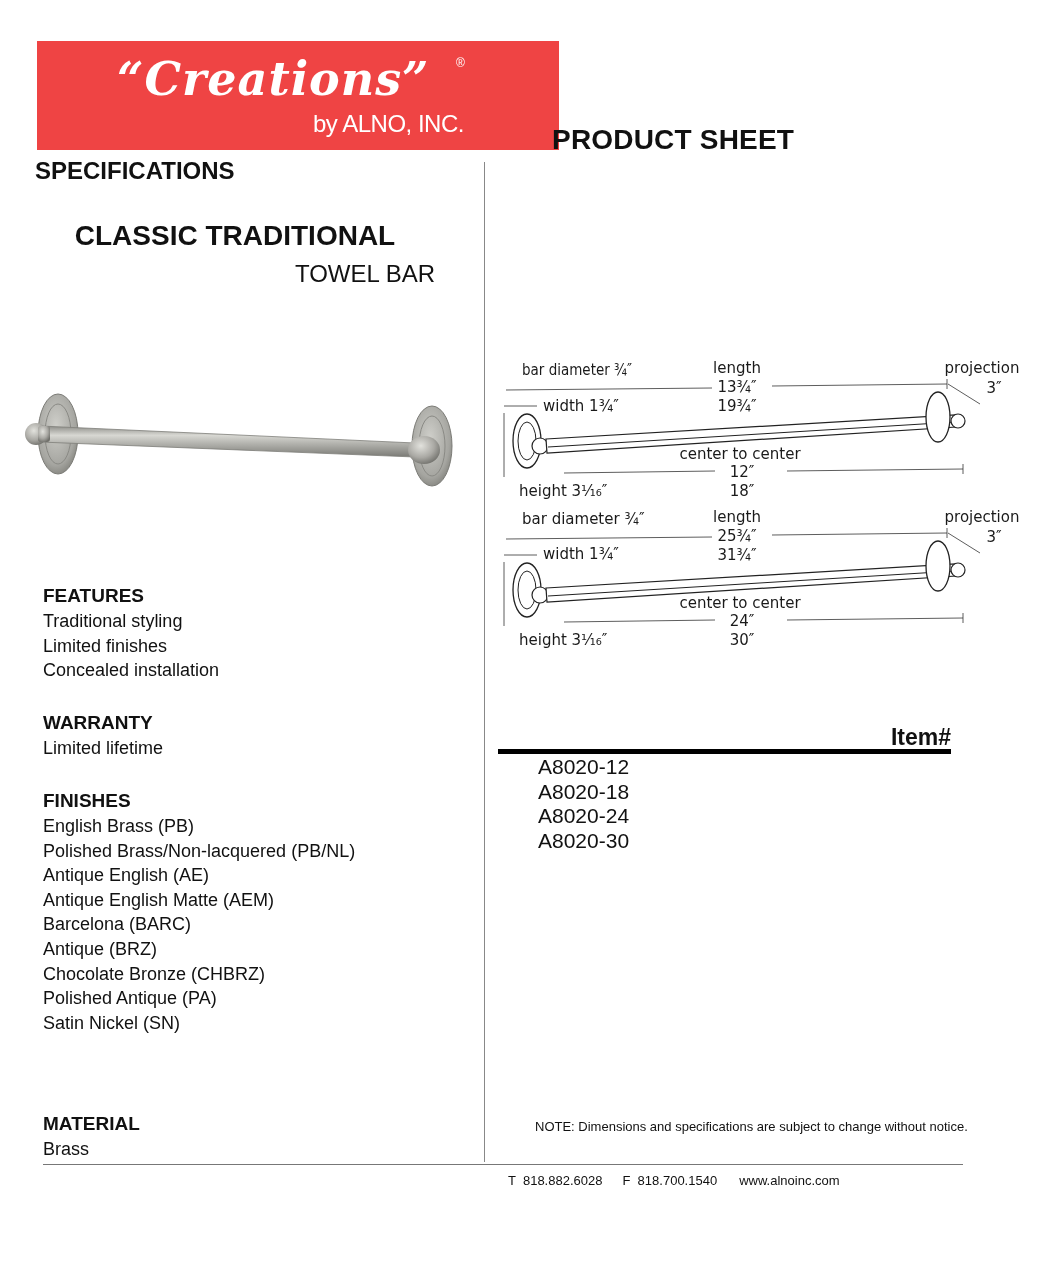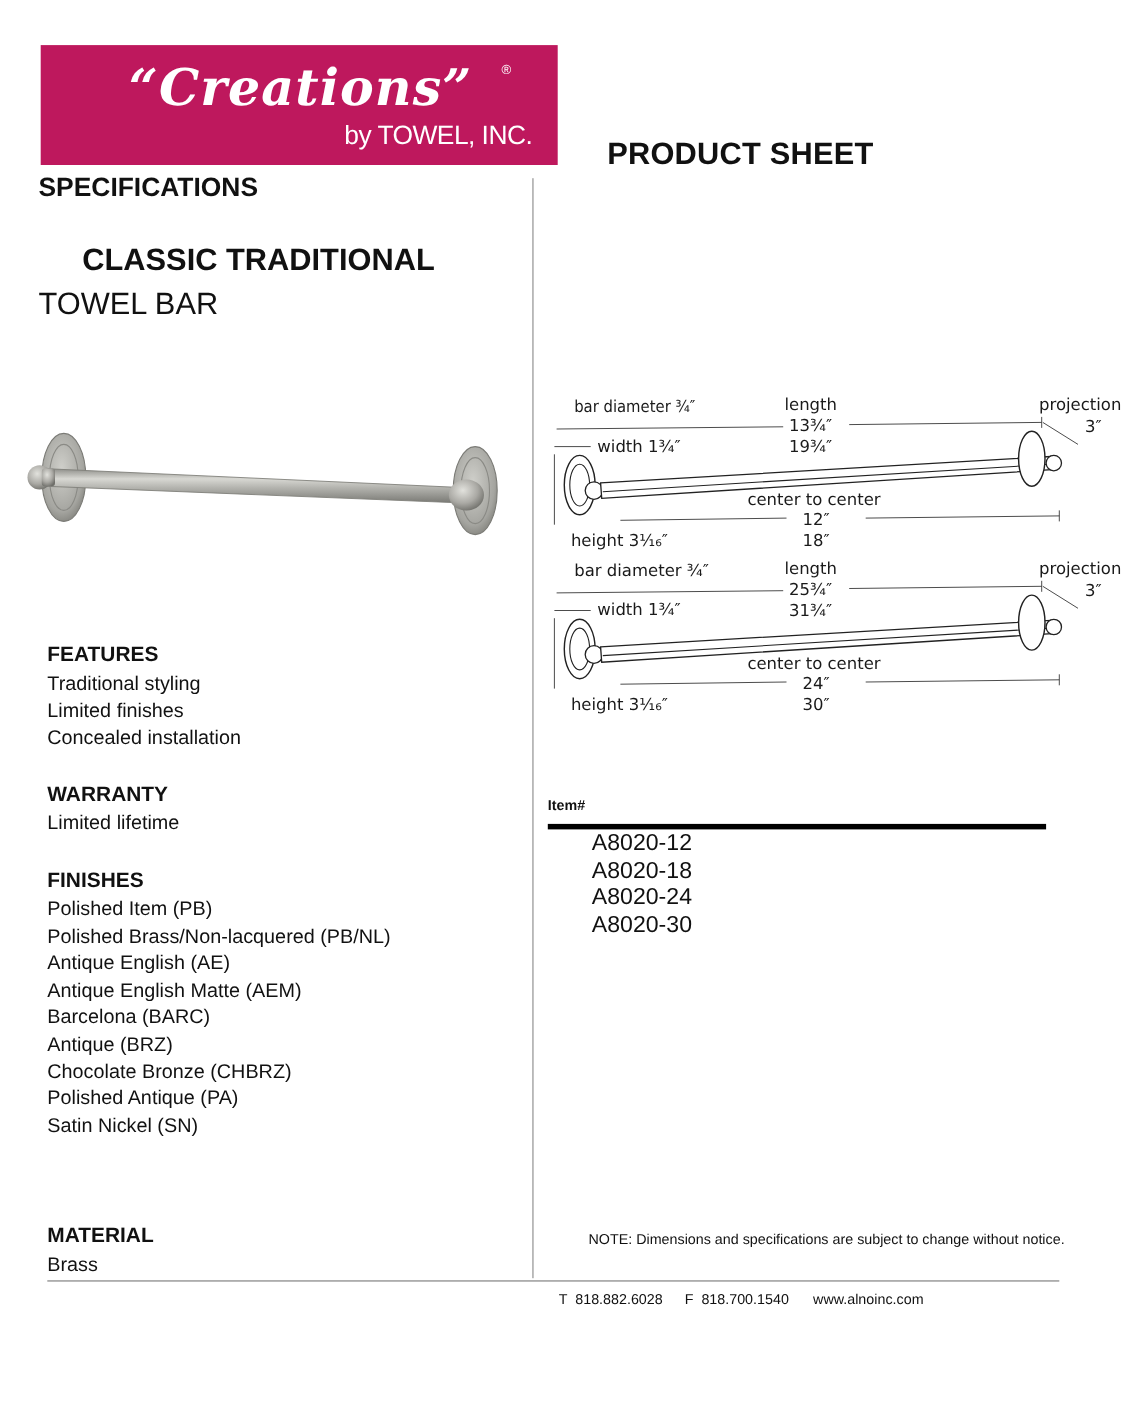--- a/index.html
+++ b/index.html
@@ -1,21 +1,21 @@
 <!DOCTYPE html>
 <html><head>
 <meta charset="utf-8">
 <style>
   * { box-sizing: border-box; margin: 0; padding: 0; }
   html, body { width: 1044px; height: 1280px; background: #ffffff; overflow: hidden; }
   body { position: relative; font-family: "Liberation Sans", "DejaVu Sans", sans-serif; color: #111; }
 
   .logo-box {
-    position: absolute; left: 37px; top: 41px; width: 470px; height: 109px;
-    background: #be185d; color: #fff;
+    position: absolute; left: 37px; top: 41px; width: 522px; height: 109px;
+    background: #ef4444; color: #fff;
   }
   .logo-script {
     position: absolute; left: 80px; top: 6px; width: 360px;
     font-family: "DejaVu Serif", serif; font-style: italic; font-weight: bold;
     font-size: 46px; letter-spacing: 1px; line-height: 64px;
   }
   .logo-reg {
     position: absolute; left: 419px; top: 16px; font-size: 12px; line-height: 12px;
   }
   .logo-by {
@@ -28,51 +28,51 @@
   .specifications {
     position: absolute; left: 35px; top: 157px; font-size: 24px; font-weight: bold;
   }
   .vdivider {
     position: absolute; left: 484px; top: 162px; width: 1px; height: 1000px; background: #888;
   }
   .title {
     position: absolute; left: 35px; width: 400px; text-align: center; font-size: 28px; font-weight: bold; top: 220px;
   }
   .subtitle {
-    position: absolute; left: 35px; width: 400px; text-align: left; font-size: 28px; top: 260px;
+    position: absolute; left: 35px; width: 400px; text-align: right; font-size: 24px; top: 260px;
   }
 
   .product-photo { position: absolute; left: 10px; top: 388px; width: 470px; height: 100px; }
 
   .section-label { position: absolute; left: 43px; font-size: 19px; font-weight: bold; }
   .list { position: absolute; left: 43px; font-size: 18px; line-height: 24.6px; list-style: none; }
 
   .diagram { position: absolute; left: 500px; top: 355px; width: 520px; height: 300px; }
   .dtext { font-family: "DejaVu Sans", sans-serif; font-size: 15px; fill: #1a1a1a; transform-origin: 0 0; }
 
   .item-header {
-    position: absolute; left: 498px; top: 724px; width: 453px; text-align: left; font-size: 13px; font-weight: bold;
+    position: absolute; left: 498px; top: 724px; width: 453px; text-align: right; font-size: 23px; font-weight: bold;
   }
   .item-rule { position: absolute; left: 498px; top: 749px; width: 453px; height: 5px; background: #000; }
   .item-list {
     position: absolute; left: 508px; top: 755px; list-style: none; font-size: 21px; font-weight: normal; line-height: 24.6px; margin-left: 30px;
   }
 
   .note { position: absolute; left: 508px; top: 1119px; font-size: 13px; margin-left: 27px; }
   .hrule { position: absolute; left: 43px; top: 1164px; width: 920px; height: 1px; background: #777; }
   .contact { position: absolute; left: 508px; top: 1173px; font-size: 13px; display: flex; align-items: center; }
   .contact span { white-space: pre; }
 </style>
 </head>
 <body>
 
 <div class="logo-box">
   <div class="logo-script">“Creations”</div>
   <div class="logo-reg">®</div>
-  <div class="logo-by">by TOWEL, INC.</div>
+  <div class="logo-by">by ALNO, INC.</div>
 </div>
 
 <div class="product-sheet">PRODUCT SHEET</div>
 <div class="specifications">SPECIFICATIONS</div>
 <div class="vdivider"></div>
 
 <div class="title">CLASSIC TRADITIONAL</div>
 <div class="subtitle">TOWEL BAR</div>
 
 <svg class="product-photo" viewBox="0 0 470 100">
@@ -111,21 +111,21 @@
   <li>Concealed installation</li>
 </ul>
 
 <div class="section-label" style="top:712px;">WARRANTY</div>
 <ul class="list" style="top:736px;">
   <li>Limited lifetime</li>
 </ul>
 
 <div class="section-label" style="top:790px;">FINISHES</div>
 <ul class="list" style="top:814px;">
-  <li>Polished Item (PB)</li>
+  <li>English Brass (PB)</li>
   <li>Polished Brass/Non-lacquered (PB/NL)</li>
   <li>Antique English (AE)</li>
   <li>Antique English Matte (AEM)</li>
   <li>Barcelona (BARC)</li>
   <li>Antique (BRZ)</li>
   <li>Chocolate Bronze (CHBRZ)</li>
   <li>Polished Antique (PA)</li>
   <li>Satin Nickel (SN)</li>
 </ul>
 

